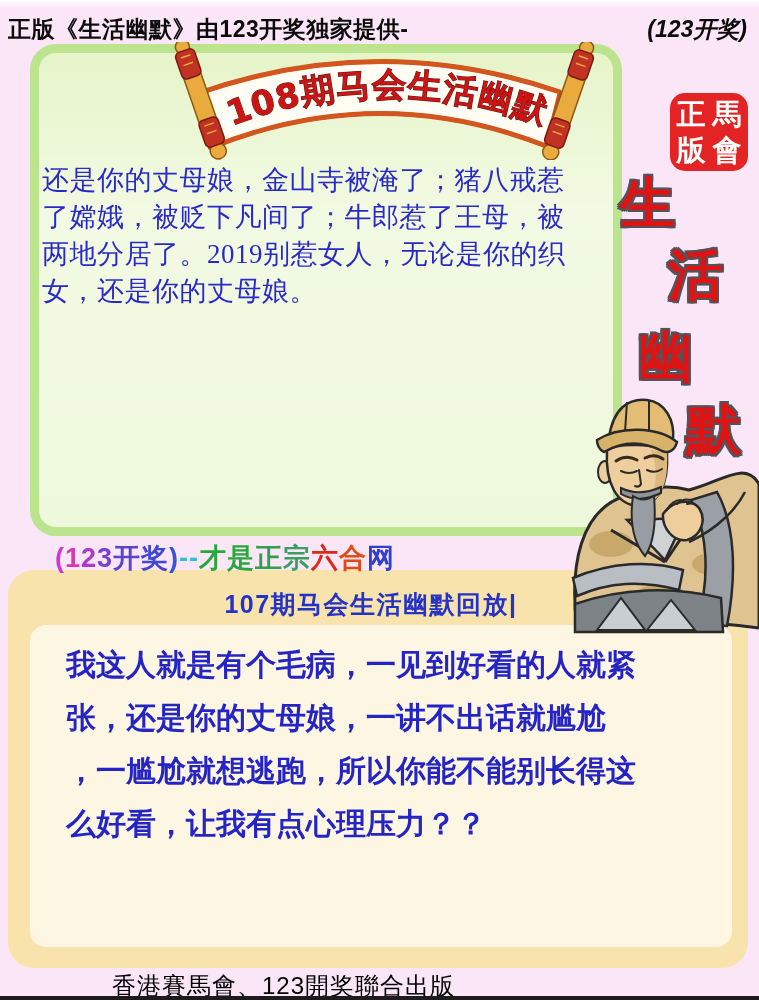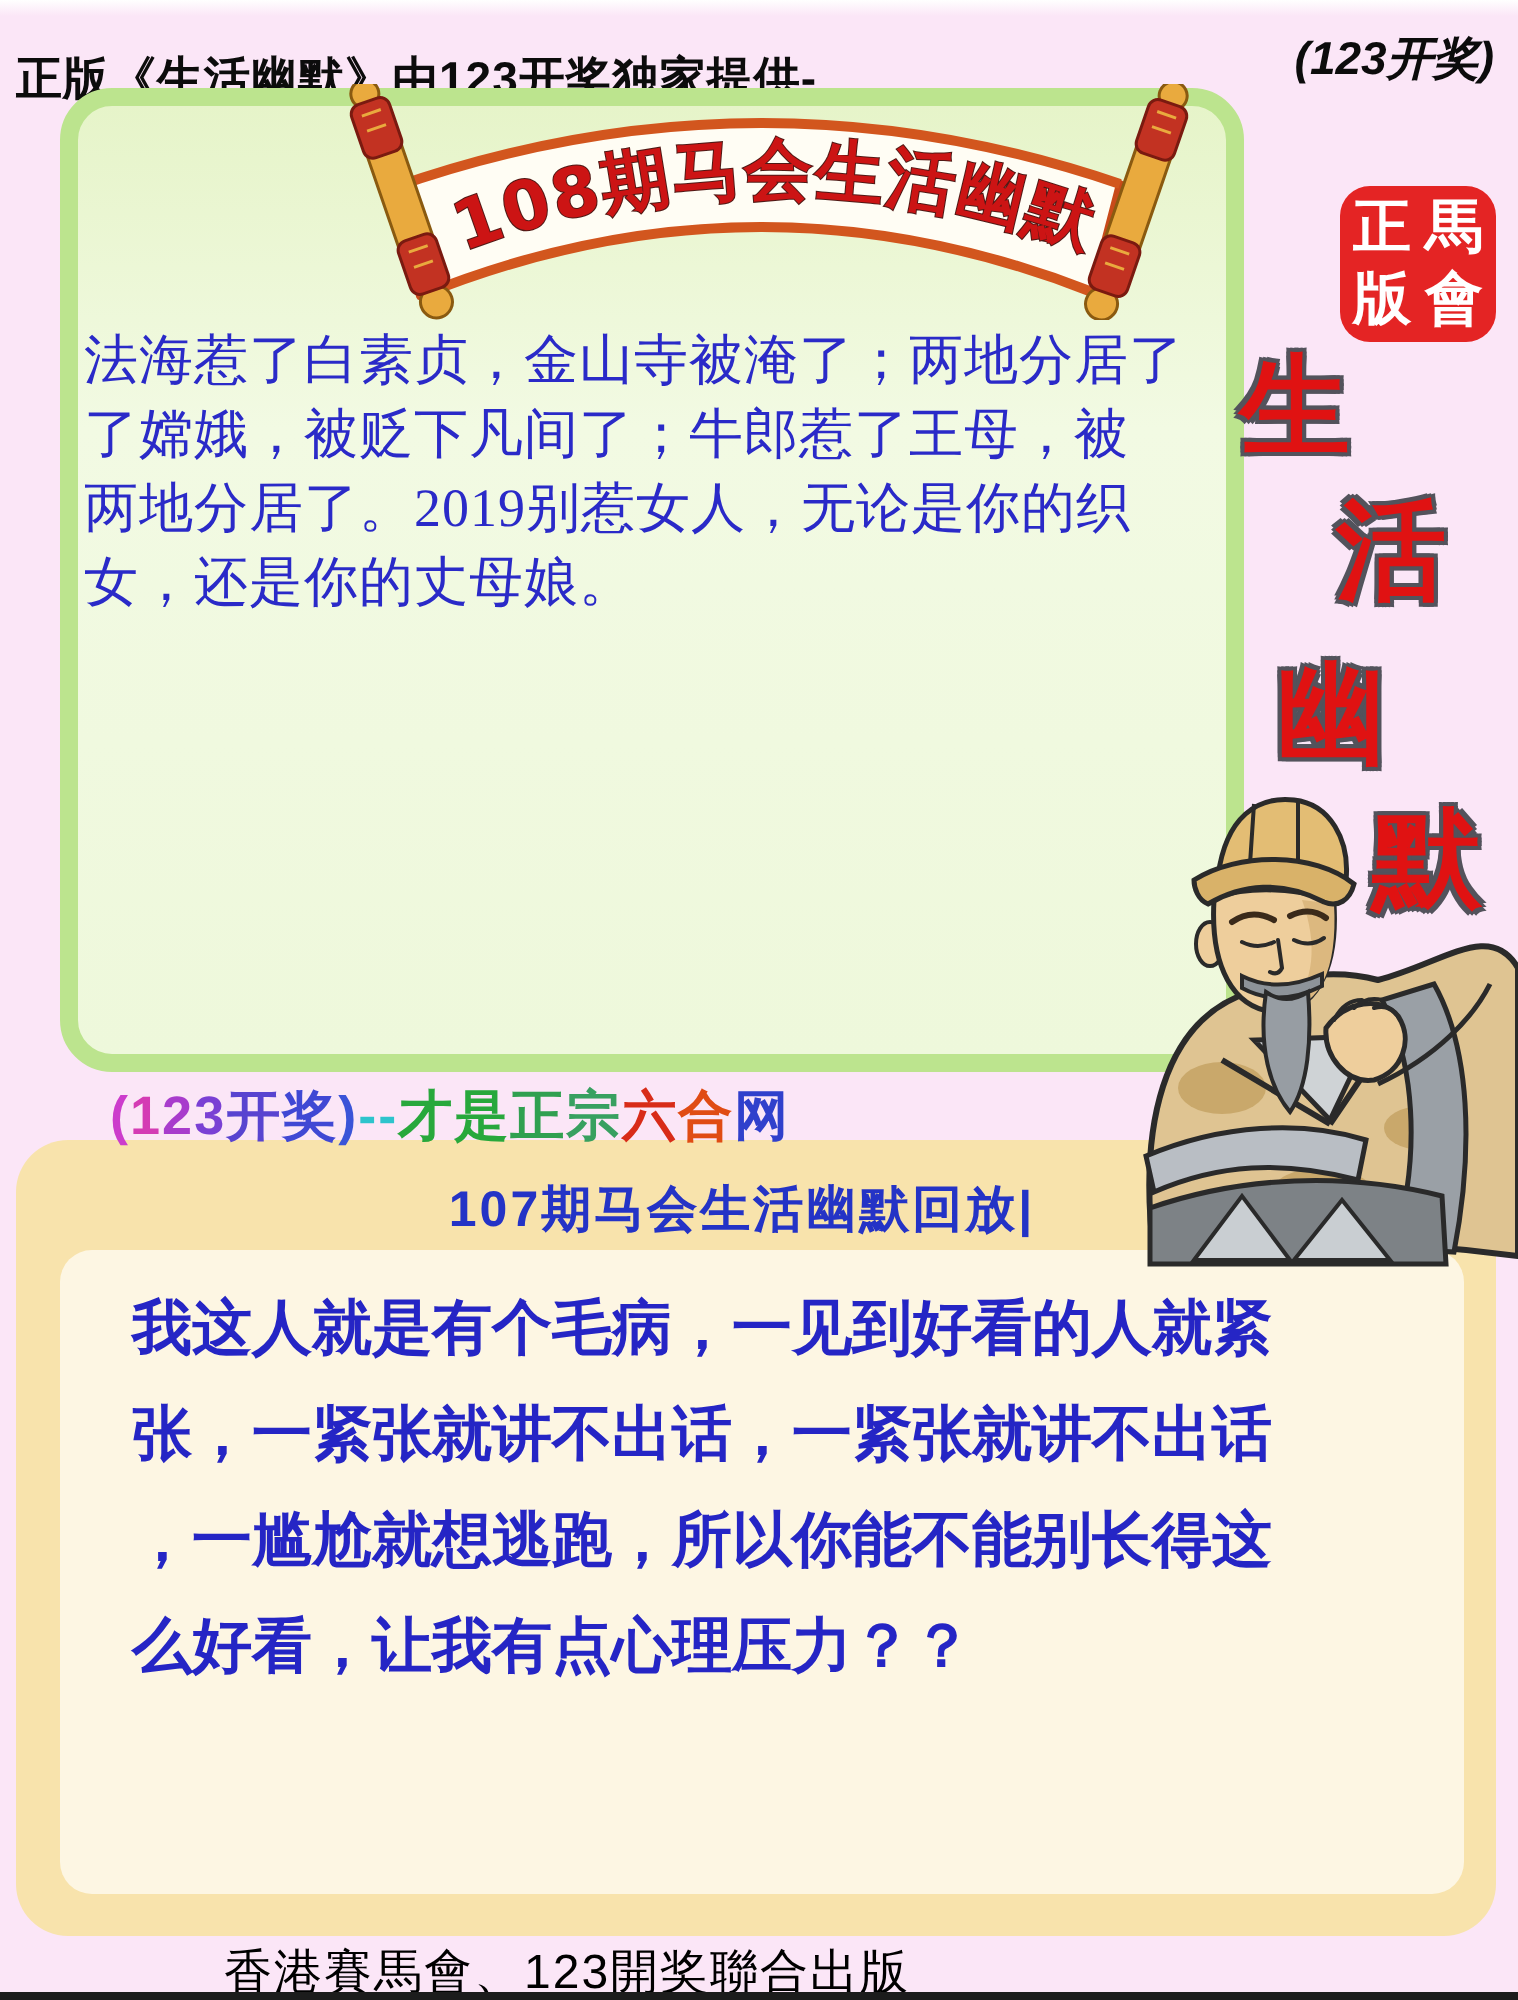--- a/index.html
+++ b/index.html
@@ -5,21 +5,21 @@
   html,body{margin:0;padding:0;}
   body{
     width:759px;height:1000px;position:relative;overflow:hidden;
     background:#fbe6f7;
     font-family:"Liberation Sans", sans-serif;
   }
   .top-fade{position:absolute;left:0;top:0;width:759px;height:8px;
     background:linear-gradient(180deg,#ffffff,#fbe6f7);}
   
   .hdr-left{position:absolute;left:8px;top:14px;font-size:23px;font-weight:600;
-    color:#0c0c0c;letter-spacing:0.5px;margin-top:10px;}
+    color:#0c0c0c;letter-spacing:0.5px;}
   .hdr-right{position:absolute;right:12px;top:14px;font-size:23px;font-weight:600;
     color:#0c0c0c;font-style:italic;}
   
   .green-box{position:absolute;left:30px;top:44px;width:574px;height:474px;
     border:9px solid #bce48e;border-radius:26px;
     background:linear-gradient(180deg,#e6f4c9 0%,#f2fae3 34%,#eef8db 100%);}
   .scroll-wrap{position:absolute;left:138px;top:42px;width:484px;height:118px;}
   .para1{position:absolute;left:42px;top:162px;width:580px;
     font-family:"Liberation Serif", serif;
     font-size:27px;line-height:37px;color:#2a2ac8;letter-spacing:0.5px;}
@@ -100,21 +100,21 @@
     <defs>
         <path id="bannerPath" d="M 88,86 Q 240,26 400,80"></path>
       </defs>
     <text font-family="'DejaVu Sans', sans-serif" font-size="34" font-weight="bold" fill="#cc1414" stroke="#4f1a16" stroke-width="1" paint-order="stroke" letter-spacing="1">
       <textPath href="#bannerPath" startOffset="6">108期马会生活幽默</textPath>
     </text>
   </svg>
 </div>
 
 <div class="para1">
-  <div>法海惹了白素贞，金山寺被淹了；两地分居了</div>
+  <div>还是你的丈母娘，金山寺被淹了；猪八戒惹</div>
   <div>了嫦娥，被贬下凡间了；牛郎惹了王母，被</div>
   <div>两地分居了。2019别惹女人，无论是你的织</div>
   <div>女，还是你的丈母娘。</div>
 </div>
 
 <div class="seal">
   <span>正</span>
   <span>馬</span>
   <span>版</span>
   <span>會</span>
@@ -165,21 +165,21 @@
   </svg>
 </div>
 
 <div class="promo"><span style="color: rgb(204, 60, 204);">(</span><span style="color: rgb(212, 60, 180);">1</span><span style="color: rgb(168, 60, 204);">2</span><span style="color: rgb(122, 64, 212);">3</span><span style="color: rgb(88, 68, 208);">开</span><span style="color: rgb(64, 72, 212);">奖</span><span style="color: rgb(58, 84, 216);">)</span><span style="color: rgb(44, 196, 204);">-</span><span style="color: rgb(44, 196, 204);">-</span><span style="color: rgb(40, 168, 60);">才</span><span style="color: rgb(40, 168, 60);">是</span><span style="color: rgb(48, 160, 80);">正</span><span style="color: rgb(56, 160, 96);">宗</span><span style="color: rgb(216, 44, 24);">六</span><span style="color: rgb(224, 76, 20);">合</span><span style="color: rgb(48, 64, 204);">网</span></div>
 
 <div class="tan-box">
   <div class="tan-title">107期马会生活幽默回放|</div>
   <div class="ivory-box">
     <div class="para2">
       <div>我这人就是有个毛病，一见到好看的人就紧</div>
-      <div>张，一紧张就讲不出话，一紧张就讲不出话</div>
+      <div>张，还是你的丈母娘，一讲不出话就尴尬</div>
       <div>，一尴尬就想逃跑，所以你能不能别长得这</div>
       <div>么好看，让我有点心理压力？？</div>
     </div>
   </div>
 </div>
 
 <div class="footer">香港賽馬會、123開奖聯合出版</div>
 <div class="bottom-line"></div>
 
 </body></html>

